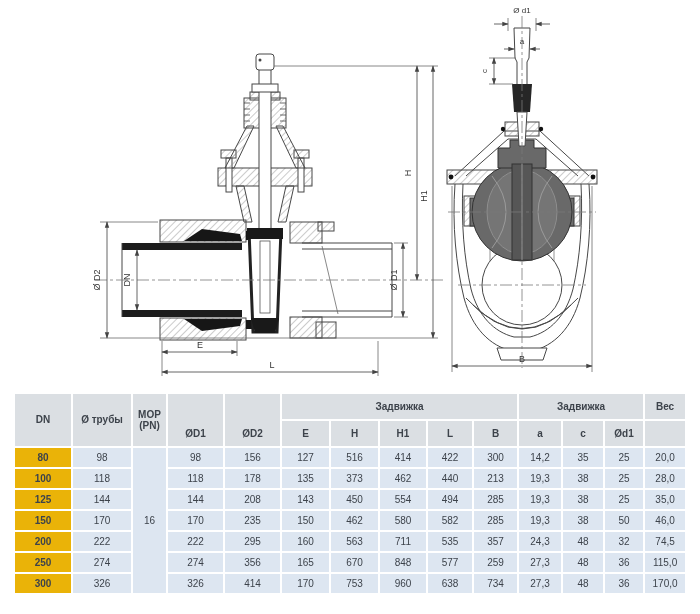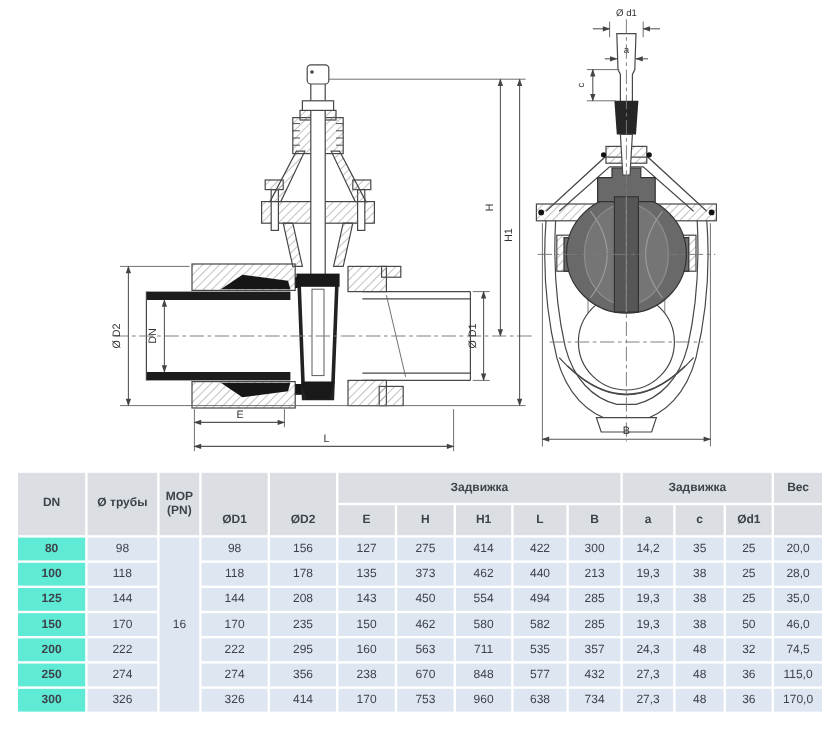--- a/index.html
+++ b/index.html
@@ -18,21 +18,21 @@
   table.spec{
     position:absolute;left:13px;top:392px;width:674px;
     border-collapse:separate;border-spacing:2px;table-layout:fixed;
   }
   .spec th,.spec td{
     text-align:center;vertical-align:middle;font-size:10px;color:#3d434b;
     padding:0;overflow:hidden;white-space:nowrap;
   }
   .spec th{background:#dbdfe3;font-weight:700;height:25px;line-height:1.15;white-space:normal}
   .spec td{background:#dde6f1;height:19px;font-weight:400}
-  .spec td.dn{background:#5eead4;font-weight:700}
+  .spec td.dn{background:#eab308;font-weight:700}
   .spec th.low{vertical-align:bottom;padding-bottom:7px}
 </style>
 </head>
 <body>
 
 <svg width="700" height="392" viewBox="0 0 700 392">
   <defs>
     <pattern id="hh" patternUnits="userSpaceOnUse" width="5" height="5" patternTransform="rotate(45)">
       <line x1="0" y1="0" x2="0" y2="5" stroke="#8b8b8b" stroke-width="0.9"></line>
     </pattern>
@@ -237,21 +237,21 @@
     </tr>
   </thead>
   <tbody>
       <tr>
         <td class="dn">80</td>
         <td>98</td>
         <td rowspan="7">16</td>
         <td>98</td>
         <td>156</td>
         <td>127</td>
-        <td>275</td>
+        <td>516</td>
         <td>414</td>
         <td>422</td>
         <td>300</td>
         <td>14,2</td>
         <td>35</td>
         <td>25</td>
         <td>20,0</td>
       </tr>
       <tr>
         <td class="dn">100</td>
@@ -311,25 +311,25 @@
         <td>24,3</td>
         <td>48</td>
         <td>32</td>
         <td>74,5</td>
       </tr>
       <tr>
         <td class="dn">250</td>
         <td>274</td>
         <td>274</td>
         <td>356</td>
-        <td>238</td>
+        <td>165</td>
         <td>670</td>
         <td>848</td>
         <td>577</td>
-        <td>432</td>
+        <td>259</td>
         <td>27,3</td>
         <td>48</td>
         <td>36</td>
         <td>115,0</td>
       </tr>
       <tr>
         <td class="dn">300</td>
         <td>326</td>
         <td>326</td>
         <td>414</td>

